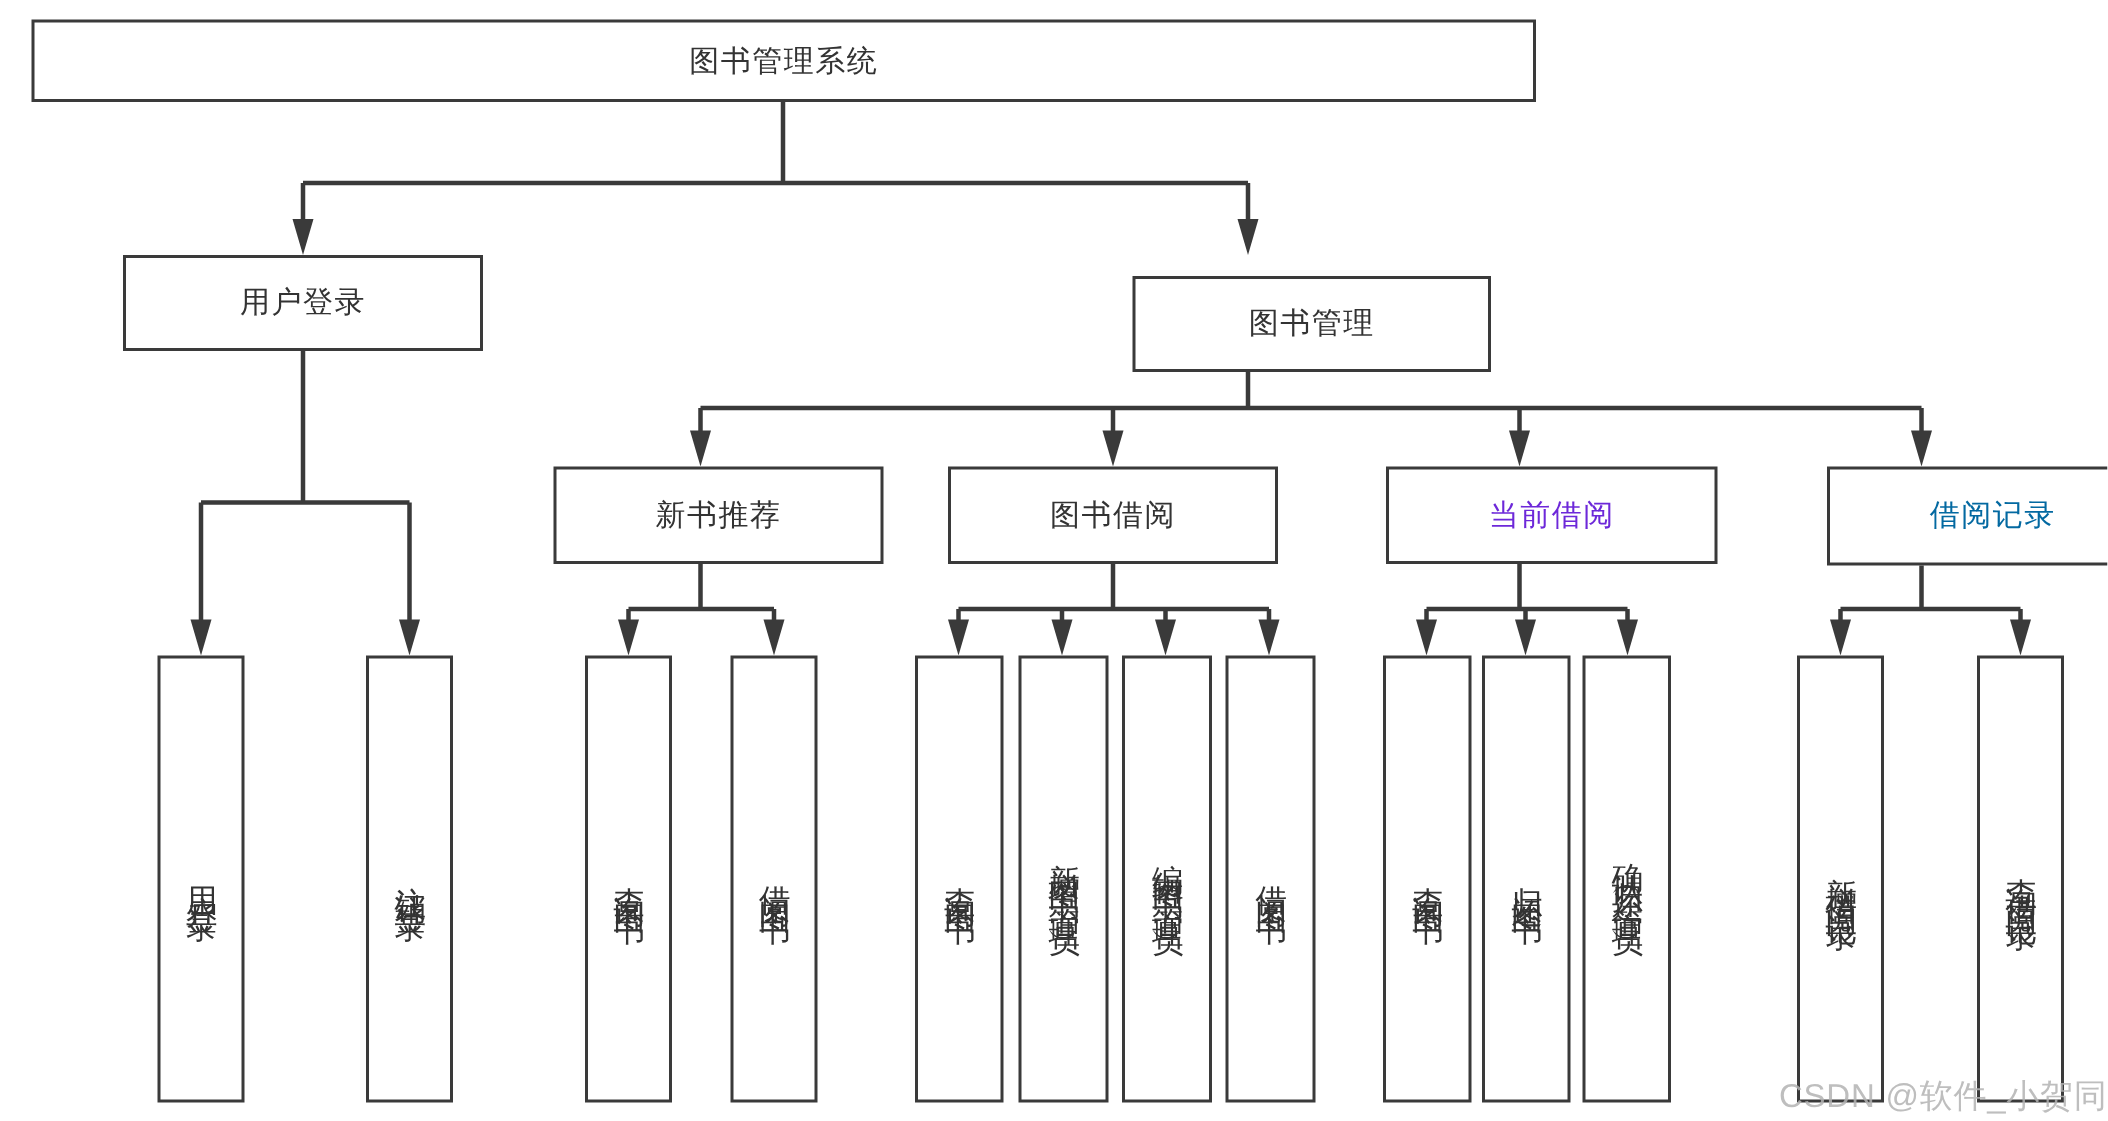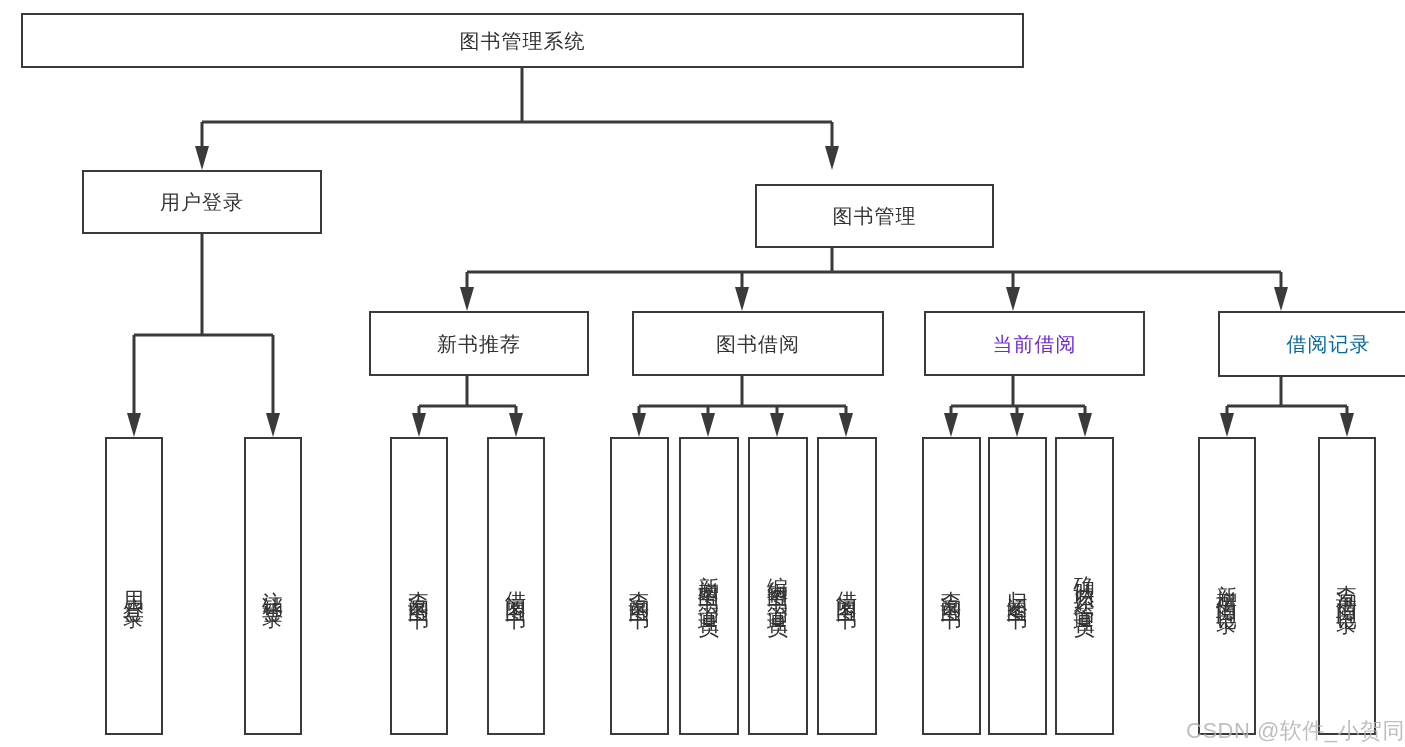--- a/index.html
+++ b/index.html
@@ -71,21 +71,21 @@
       <polygon points="1017,437 1010,413 1024,413" fill="#3a3a3a"></polygon>
       <polygon points="1085,437 1078,413 1092,413" fill="#3a3a3a"></polygon>
       <polygon points="1227,437 1220,413 1234,413" fill="#3a3a3a"></polygon>
       <polygon points="1347,437 1340,413 1354,413" fill="#3a3a3a"></polygon>
     </svg>
 
   <div class="node horizontal" style="left: 21px; top: 13px; width: 1003px; height: 55px; border-color: rgb(58, 58, 58); color: rgb(51, 51, 51);">图书管理系统</div>
     <div class="node horizontal" style="left: 82px; top: 170px; width: 240px; height: 64px; border-color: rgb(58, 58, 58); color: rgb(51, 51, 51);">用户登录</div>
     <div class="node horizontal" style="left: 713px; top: 184px; width: 239px; height: 64px; border-color: rgb(58, 58, 58); color: rgb(51, 51, 51); margin-left: 42px;">图书管理</div>
     <div class="node horizontal" style="left: 357px; top: 311px; width: 220px; height: 65px; border-color: rgb(58, 58, 58); color: rgb(51, 51, 51); margin-left: 12px;">新书推荐</div>
-    <div class="node horizontal" style="left: 632px; top: 311px; width: 252px; height: 65px; border-color: rgb(58, 58, 58); color: rgb(51, 51, 51);">图书借阅</div>
+    <div class="node horizontal" style="left: 632px; top: 311px; width: 220px; height: 65px; border-color: rgb(58, 58, 58); color: rgb(51, 51, 51);">图书借阅</div>
     <div class="node horizontal" style="left: 924px; top: 311px; width: 221px; height: 65px; border-color: rgb(58, 58, 58); color: #6d28d9;">当前借阅</div>
     <div class="node horizontal" style="left: 1218px; top: 311px; width: 221px; height: 66px; border-color: rgb(58, 58, 58); color: #0369a1;">借阅记录</div>
     <div class="node vertical" style="left: 105px; top: 437px; width: 58px; height: 298px; border-color: rgb(58, 58, 58); color: rgb(51, 51, 51);">用户登录</div>
     <div class="node vertical" style="left: 244px; top: 437px; width: 58px; height: 298px; border-color: rgb(58, 58, 58); color: rgb(51, 51, 51);">注销登录</div>
     <div class="node vertical" style="left: 390px; top: 437px; width: 58px; height: 298px; border-color: rgb(58, 58, 58); color: rgb(51, 51, 51);">查询图书</div>
     <div class="node vertical" style="left: 487px; top: 437px; width: 58px; height: 298px; border-color: rgb(58, 58, 58); color: rgb(51, 51, 51);">借阅图书</div>
     <div class="node vertical" style="left: 610px; top: 437px; width: 59px; height: 298px; border-color: rgb(58, 58, 58); color: rgb(51, 51, 51);">查询图书</div>
     <div class="node vertical" style="left: 679px; top: 437px; width: 60px; height: 298px; border-color: rgb(58, 58, 58); color: rgb(51, 51, 51);">新增图书（管理员）</div>
     <div class="node vertical" style="left: 748px; top: 437px; width: 60px; height: 298px; border-color: rgb(58, 58, 58); color: rgb(51, 51, 51);">编辑图书（管理员）</div>
     <div class="node vertical" style="left: 817px; top: 437px; width: 60px; height: 298px; border-color: rgb(58, 58, 58); color: rgb(51, 51, 51);">借阅图书</div>

